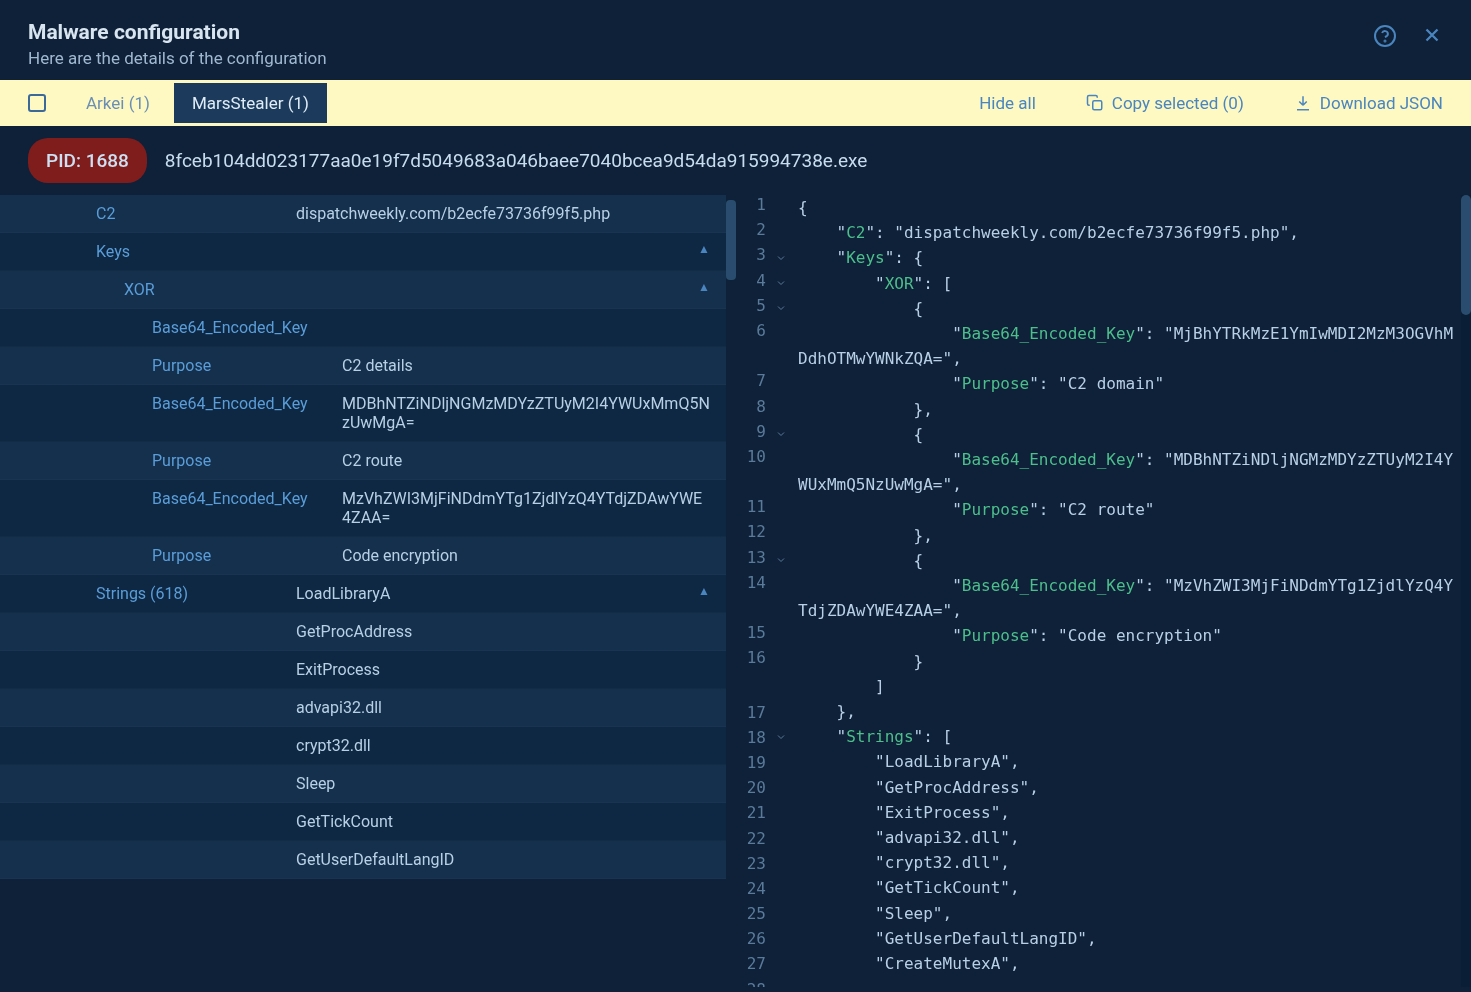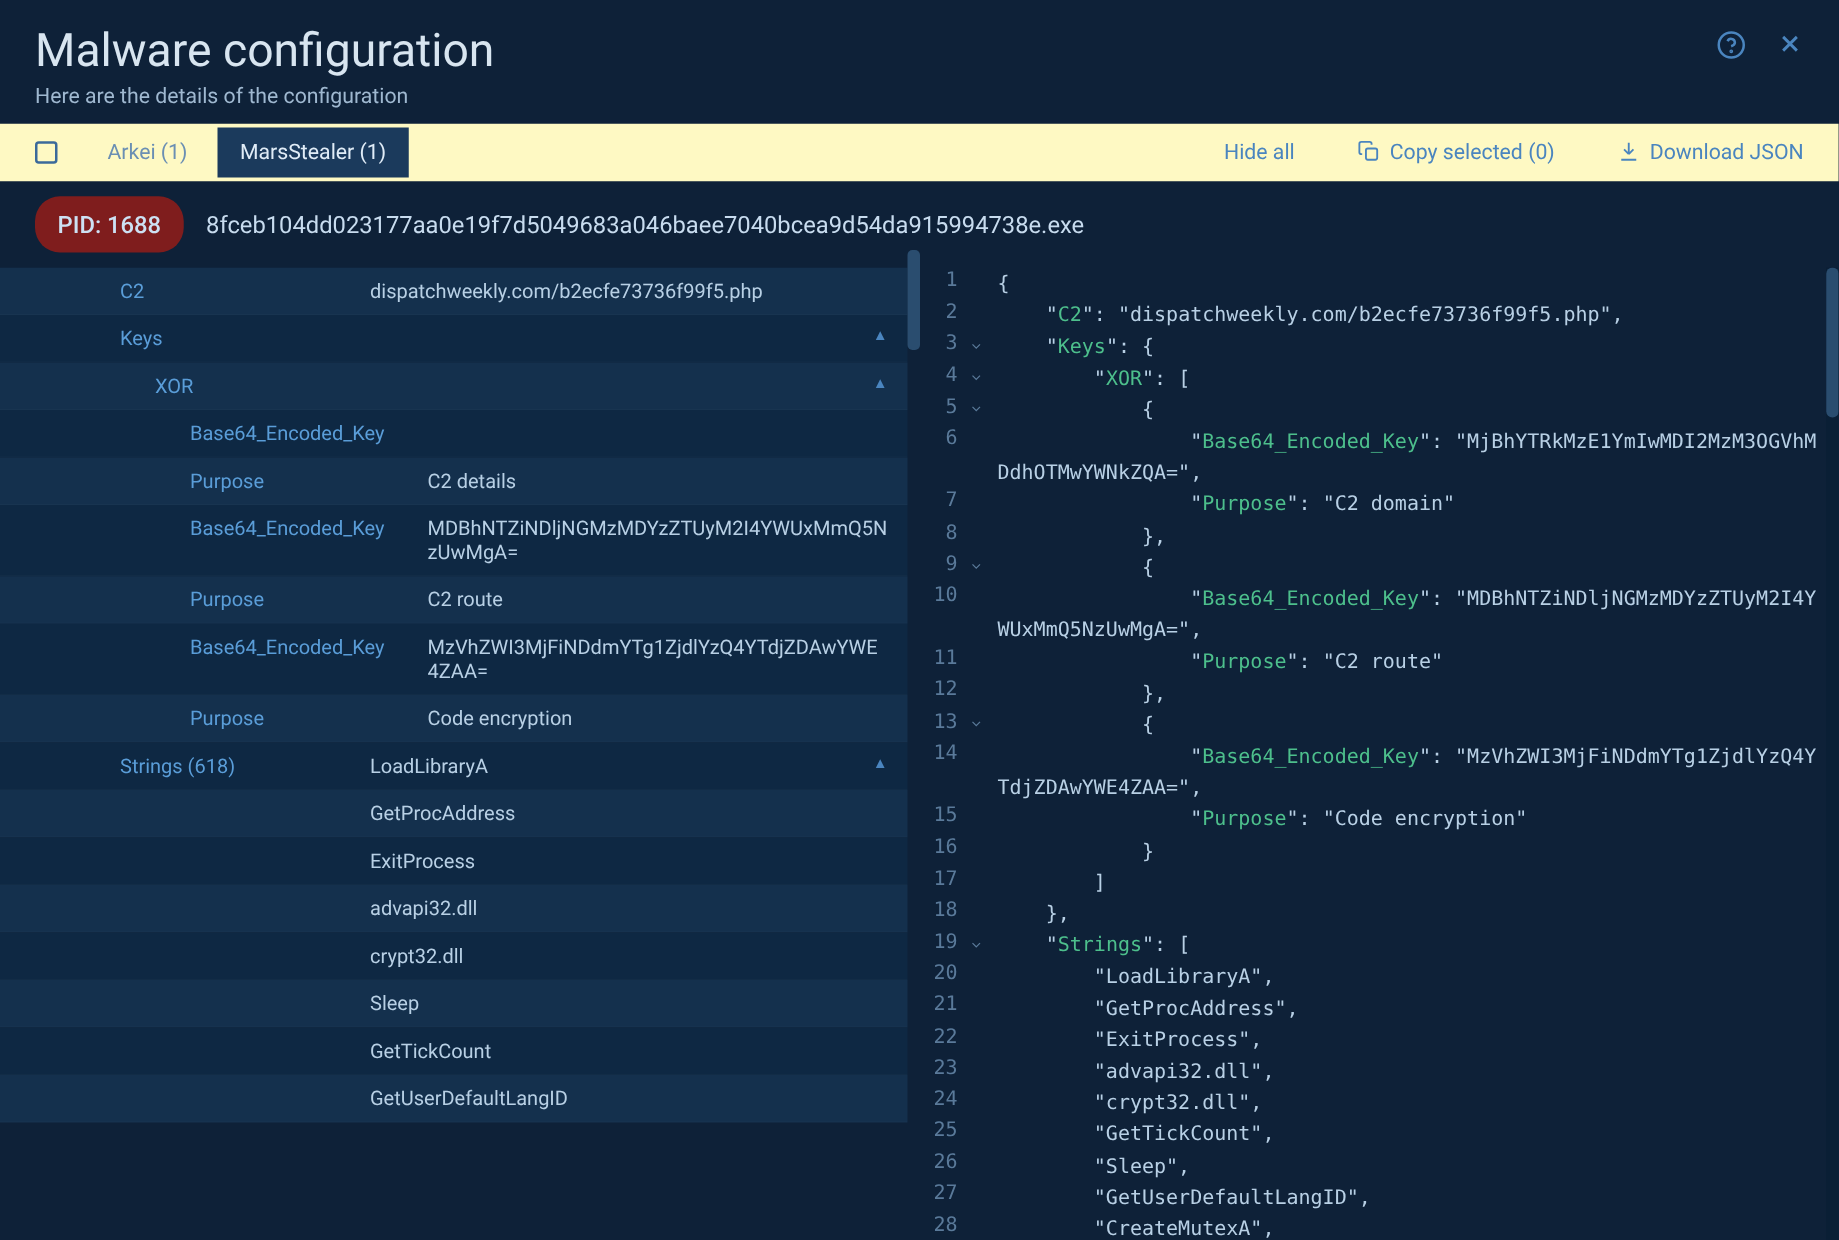--- a/index.html
+++ b/index.html
@@ -14,22 +14,22 @@
 }
 .header {
   padding: 20px 28px 12px;
   display: flex;
   justify-content: space-between;
   align-items: flex-start;
 }
 .header-left { flex: 1; }
 .title {
   color: #d8e5f0;
-  font-size: 37px;
-  font-weight: 400;
+  font-size: 21px;
+  font-weight: 700;
   margin-bottom: 4px;
 }
 .subtitle {
   color: #9fb8d0;
   font-size: 17px;
 }
 .header-icons {
   display: flex;
   gap: 24px;
   margin-top: 4px;
@@ -65,21 +65,21 @@
 }
 .tabs-actions {
   margin-left: auto;
   display: flex;
   gap: 50px;
   align-items: center;
   color: #4a85bf;
 }
 .action-item {
   display: flex;
-  align-items: flex-start;
+  align-items: center;
   gap: 8px;
   cursor: pointer;
   font-size: 17px;
 }
 .process-row {
   display: flex;
   align-items: center;
   gap: 18px;
   padding: 12px 28px;
 }
@@ -327,21 +327,21 @@
         <div class="gutter-line" style="height: 25.2px;">7</div>
         <div class="gutter-line" style="height: 25.2px;">8</div>
         <div class="gutter-line" style="height: 25.2px;">9</div>
         <div class="gutter-line" style="height: 50.4px;">10</div>
         <div class="gutter-line" style="height: 25.2px;">11</div>
         <div class="gutter-line" style="height: 25.2px;">12</div>
         <div class="gutter-line" style="height: 25.2px;">13</div>
         <div class="gutter-line" style="height: 50.4px;">14</div>
         <div class="gutter-line" style="height: 25.2px;">15</div>
         <div class="gutter-line" style="height: 25.2px;">16</div>
-        <div class="gutter-line" style="height: 25.2px;">17</div>
+        <div class="gutter-line" style="height: 25.2px; margin-top: 29px;">17</div>
         <div class="gutter-line" style="height: 25.2px;">18</div>
         <div class="gutter-line" style="height: 25.2px;">19</div>
         <div class="gutter-line" style="height: 25.2px;">20</div>
         <div class="gutter-line" style="height: 25.2px;">21</div>
         <div class="gutter-line" style="height: 25.2px;">22</div>
         <div class="gutter-line" style="height: 25.2px;">23</div>
         <div class="gutter-line" style="height: 25.2px;">24</div>
         <div class="gutter-line" style="height: 25.2px;">25</div>
         <div class="gutter-line" style="height: 25.2px;">26</div>
         <div class="gutter-line" style="height: 25.2px;">27</div>

